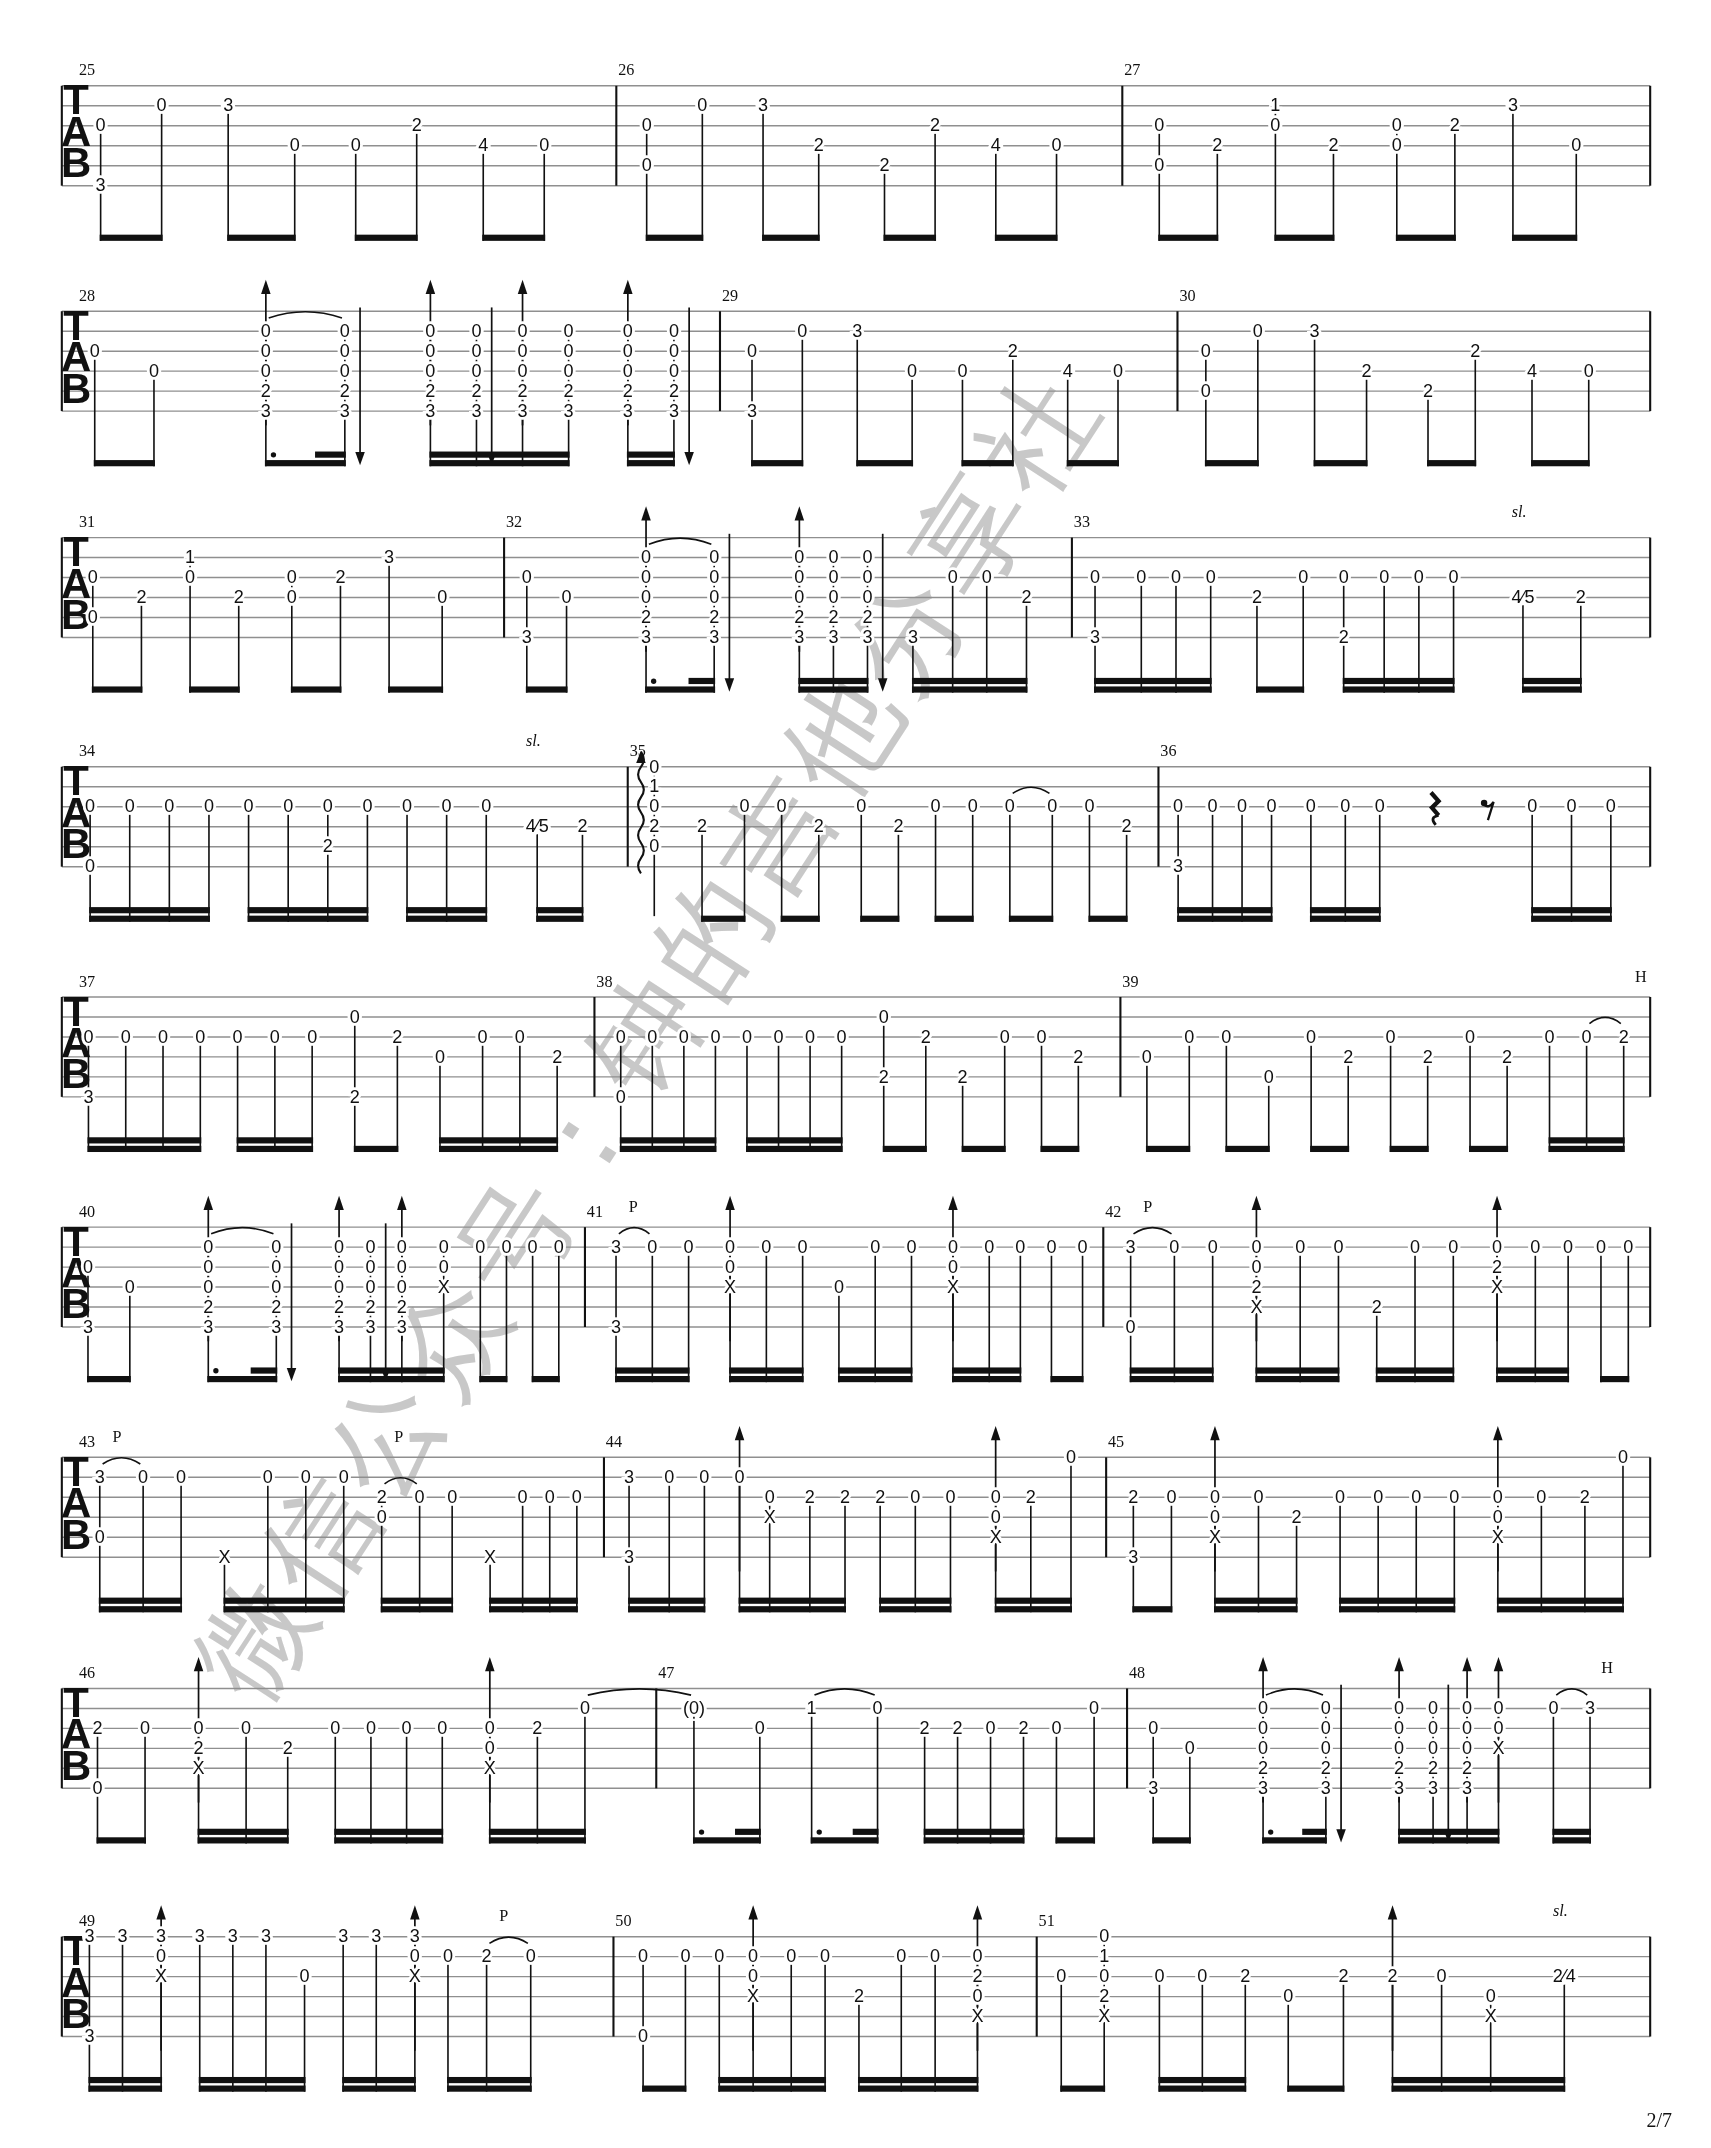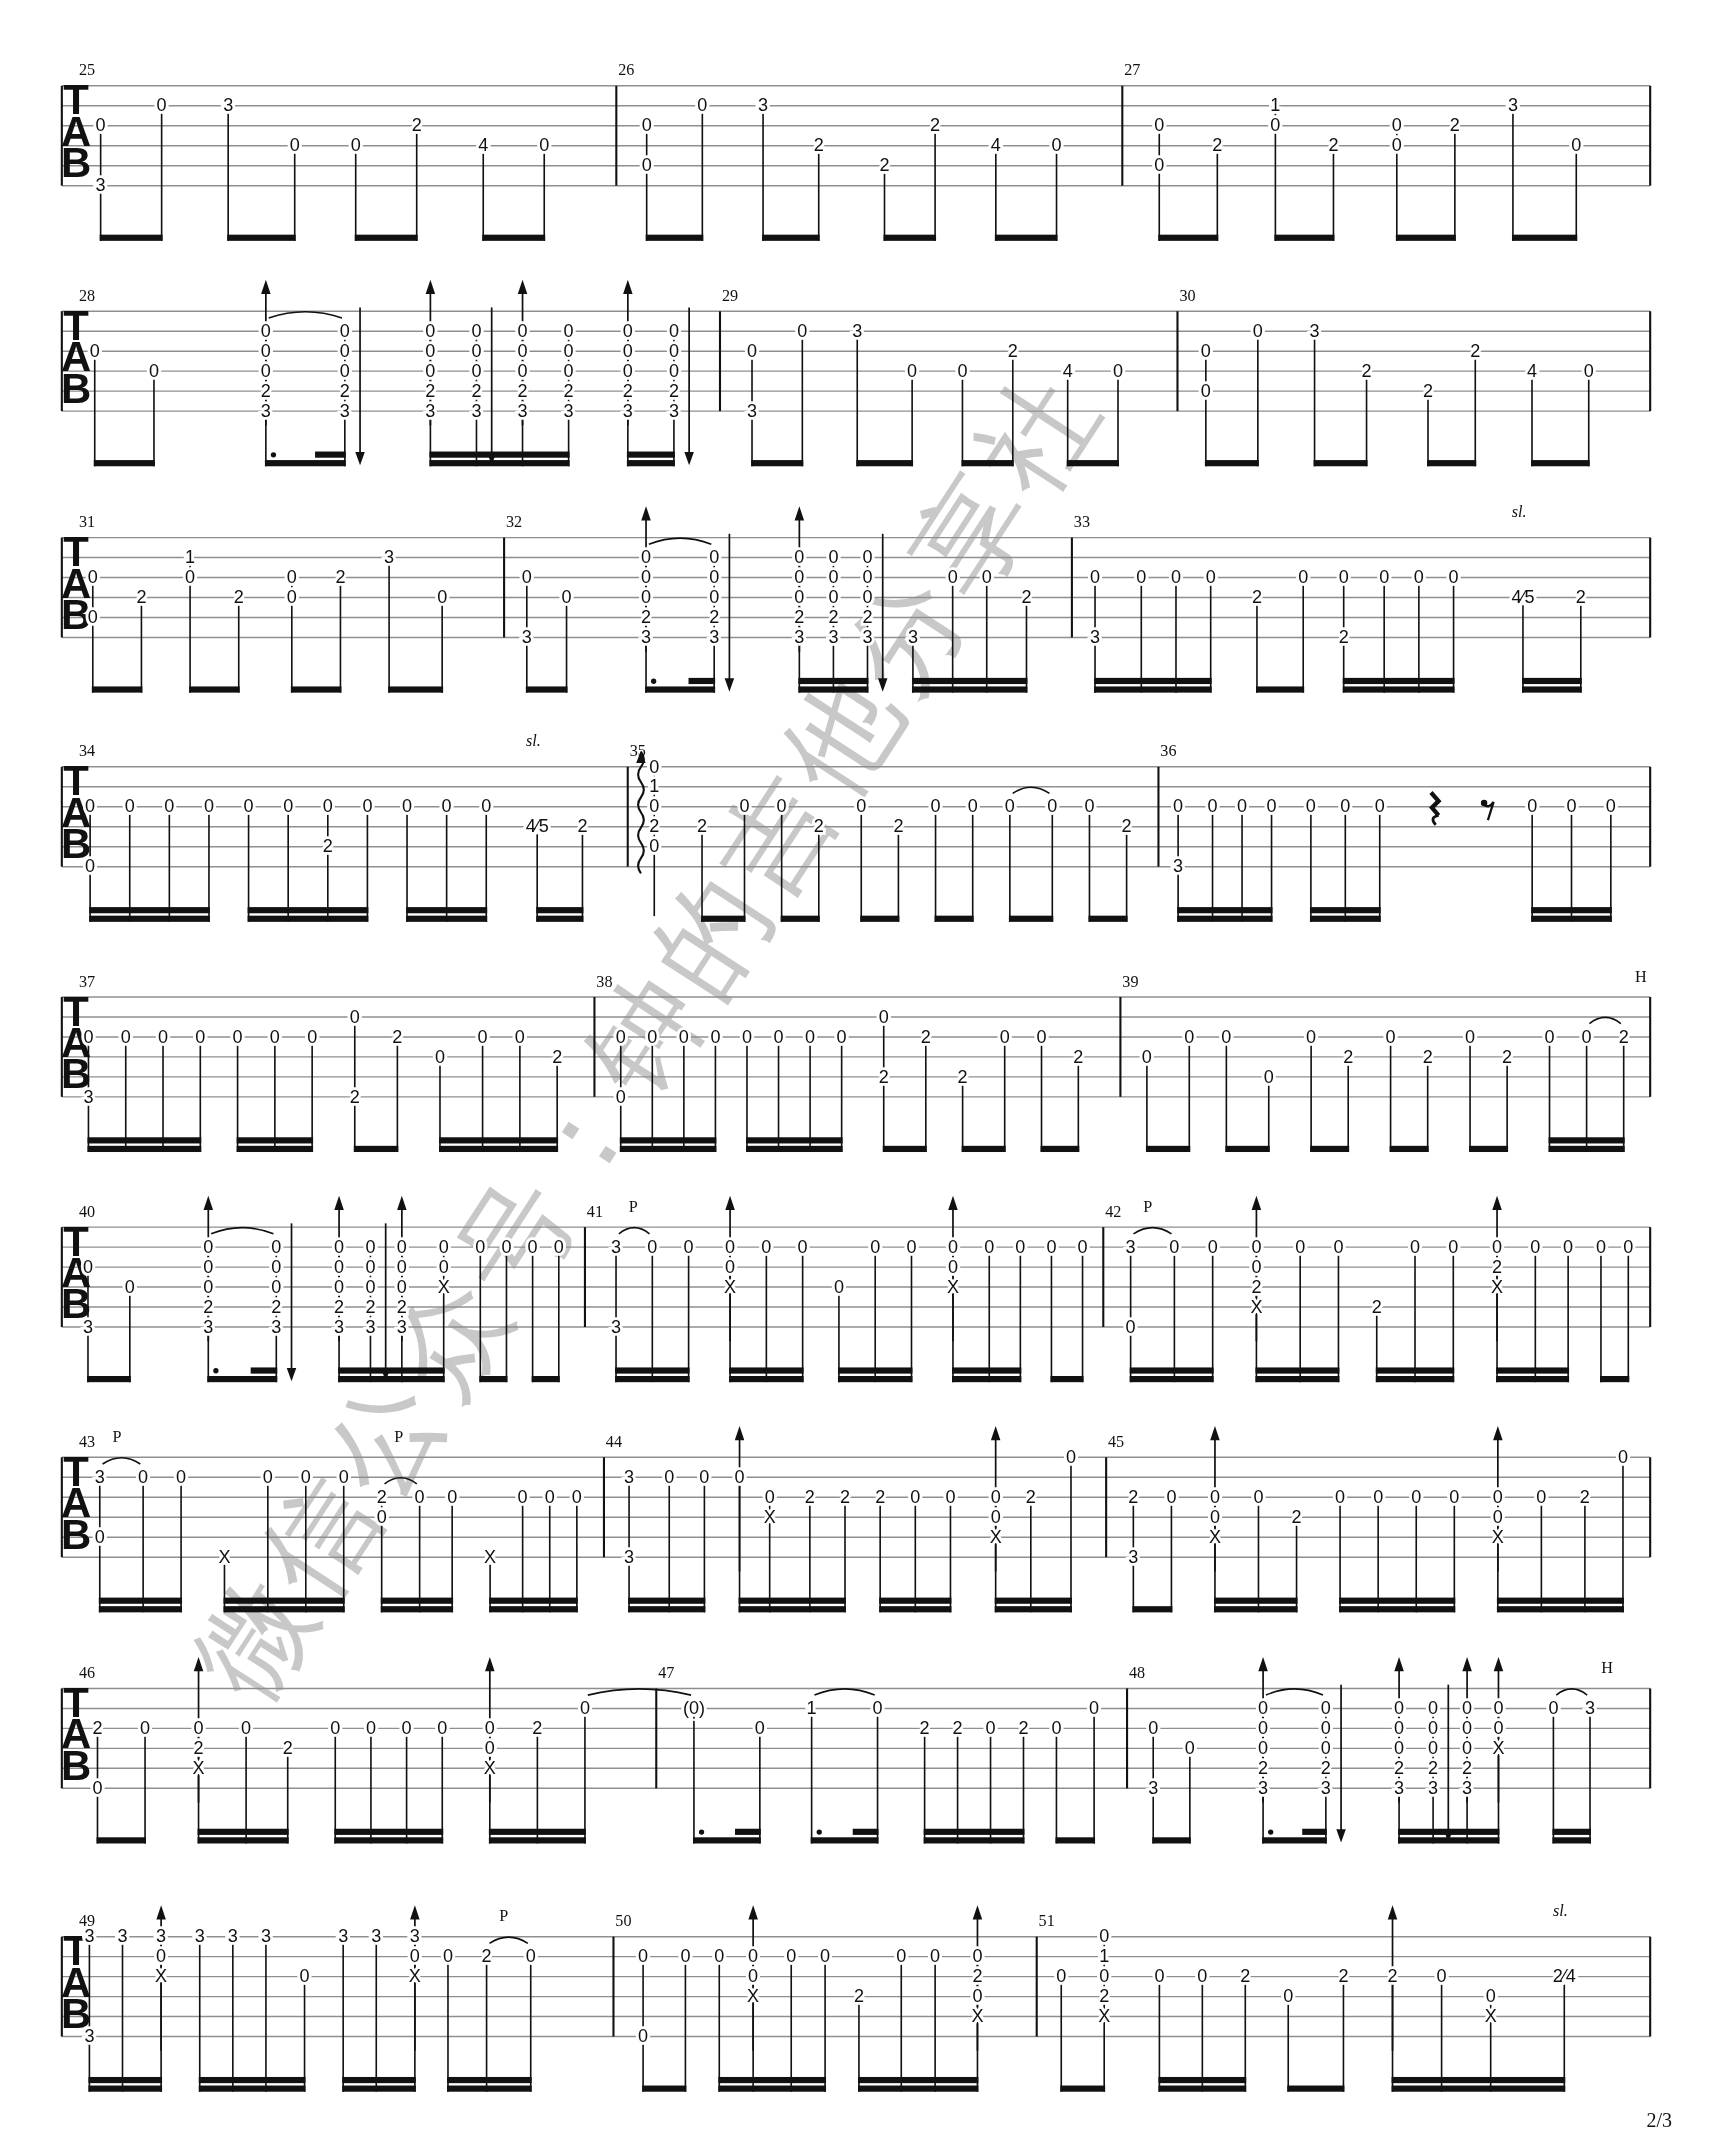--- a/index.html
+++ b/index.html
@@ -1266,15 +1266,15 @@
           <text x="1412.5" y="2084" font-size="19" font-family="&quot;Liberation Sans&quot;,sans-serif" text-anchor="middle" fill="#111111" stroke="#ffffff" stroke-width="6" paint-order="stroke">2</text>
           <text x="1464.1" y="2084" font-size="19" font-family="&quot;Liberation Sans&quot;,sans-serif" text-anchor="middle" fill="#111111" stroke="#ffffff" stroke-width="6" paint-order="stroke">2</text>
           <text x="1515.7" y="2084" font-size="19" font-family="&quot;Liberation Sans&quot;,sans-serif" text-anchor="middle" fill="#111111" stroke="#ffffff" stroke-width="6" paint-order="stroke">0</text>
           <text x="1567.3" y="2105" font-size="19" font-family="&quot;Liberation Sans&quot;,sans-serif" text-anchor="middle" fill="#111111" stroke="#ffffff" stroke-width="6" paint-order="stroke">0</text>
           <text x="1567.3" y="2126" font-size="19" font-family="&quot;Liberation Sans&quot;,sans-serif" text-anchor="middle" fill="#111111" stroke="#ffffff" stroke-width="6" paint-order="stroke">X</text>
           <text x="1640.7" y="2014" font-size="17" font-family="&quot;Liberation Serif&quot;,serif" text-anchor="middle" fill="#111111" font-style="italic">sl.</text>
           <text x="1644.7" y="2084" font-size="19" font-family="&quot;Liberation Sans&quot;,sans-serif" text-anchor="middle" fill="#111111" stroke="#ffffff" stroke-width="6" paint-order="stroke">2⁄4</text>
         </g>
       </g>
     </svg>
-  <div id="pageno">2/3</div>
+  <div id="pageno">2/7</div>
 </div>
 
 
 </body></html>

